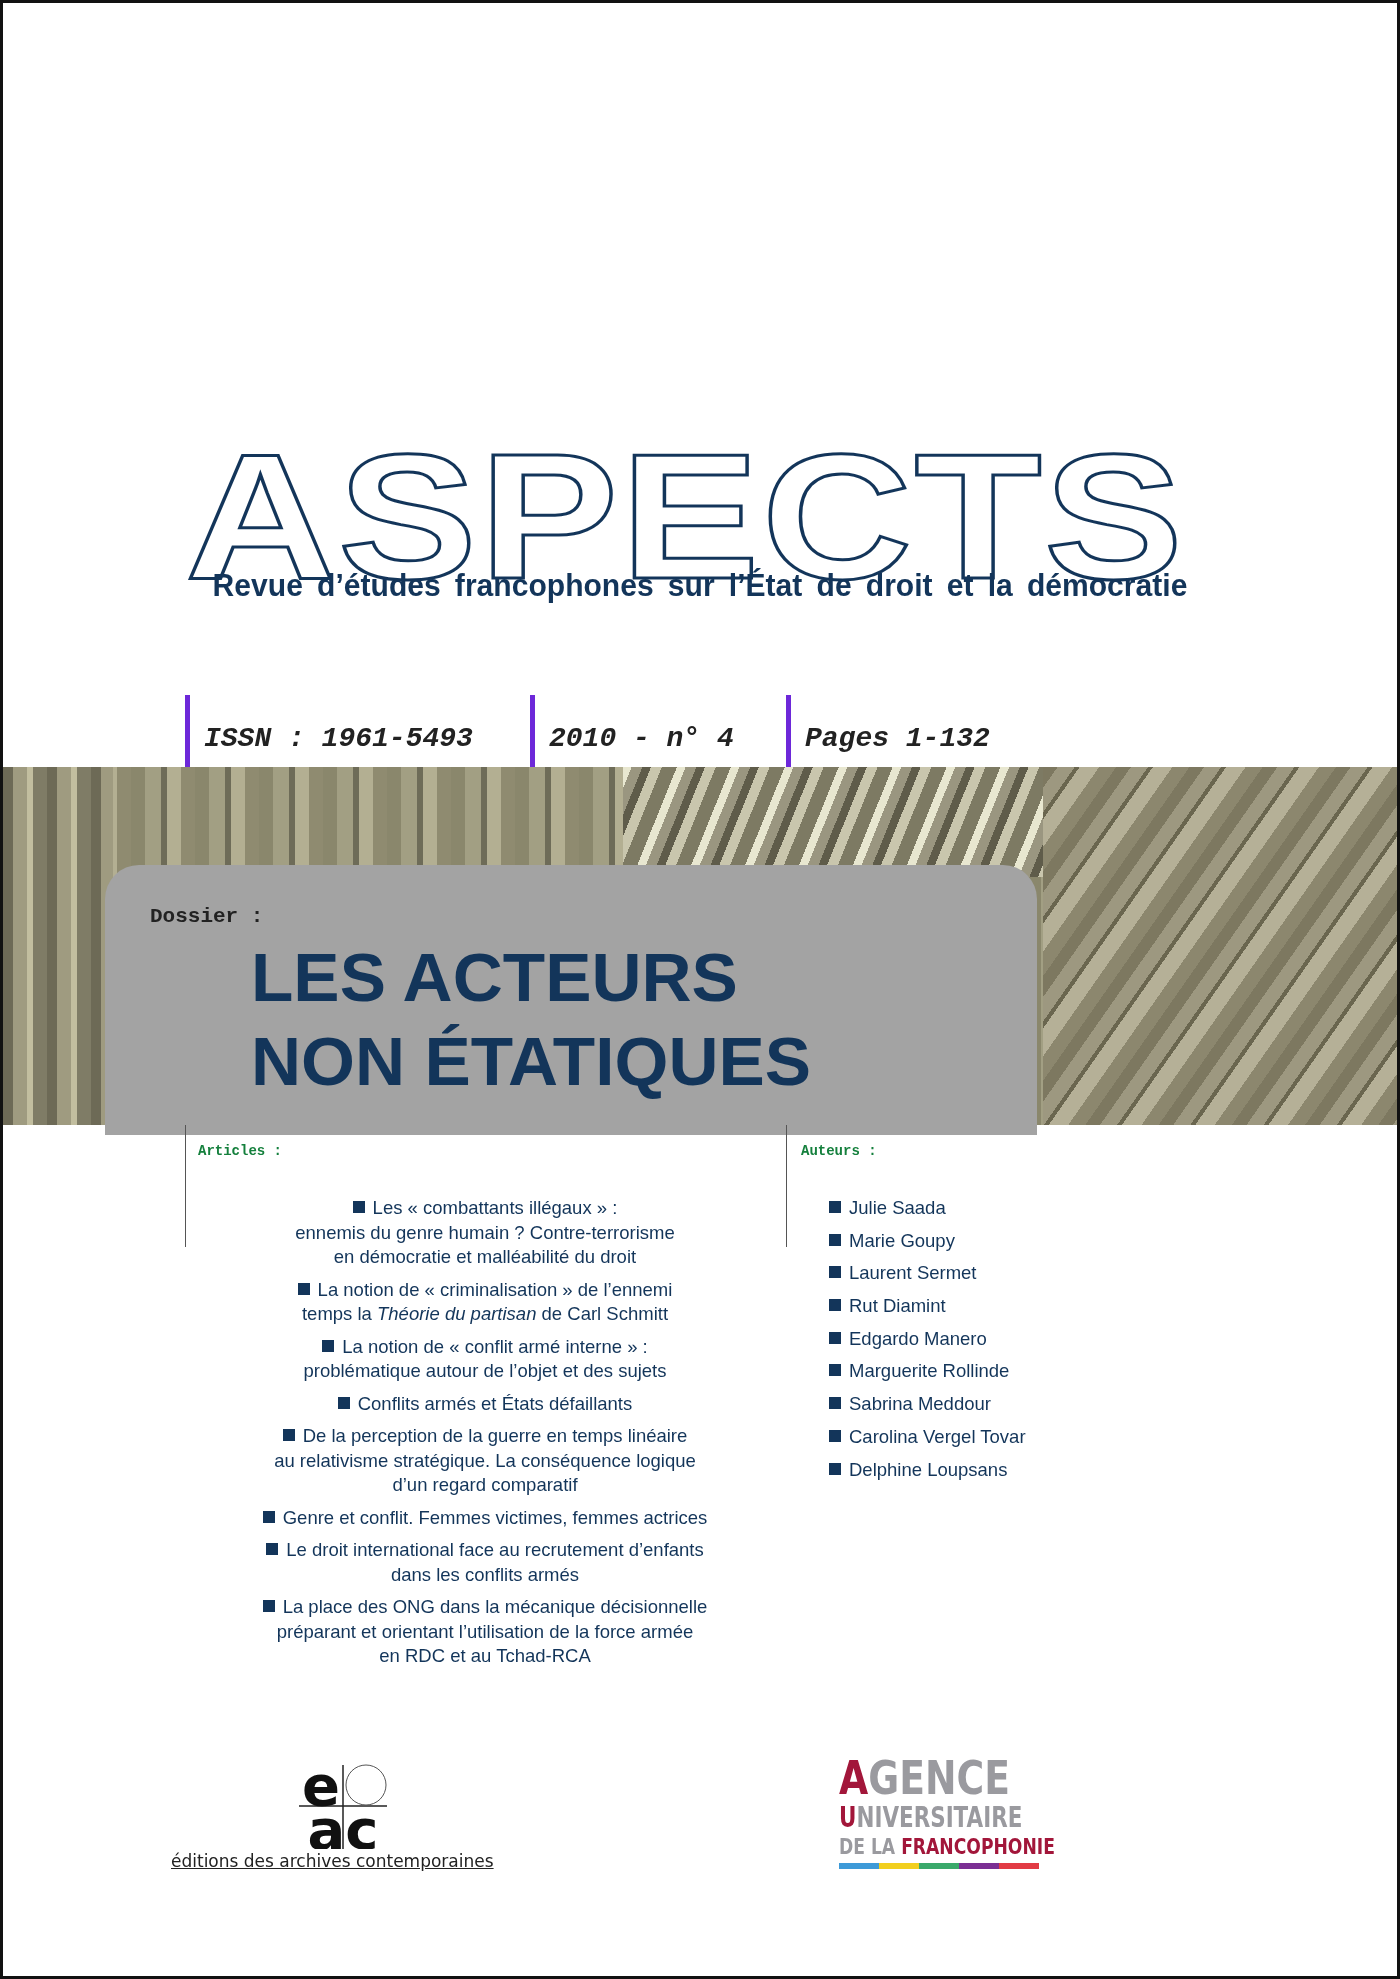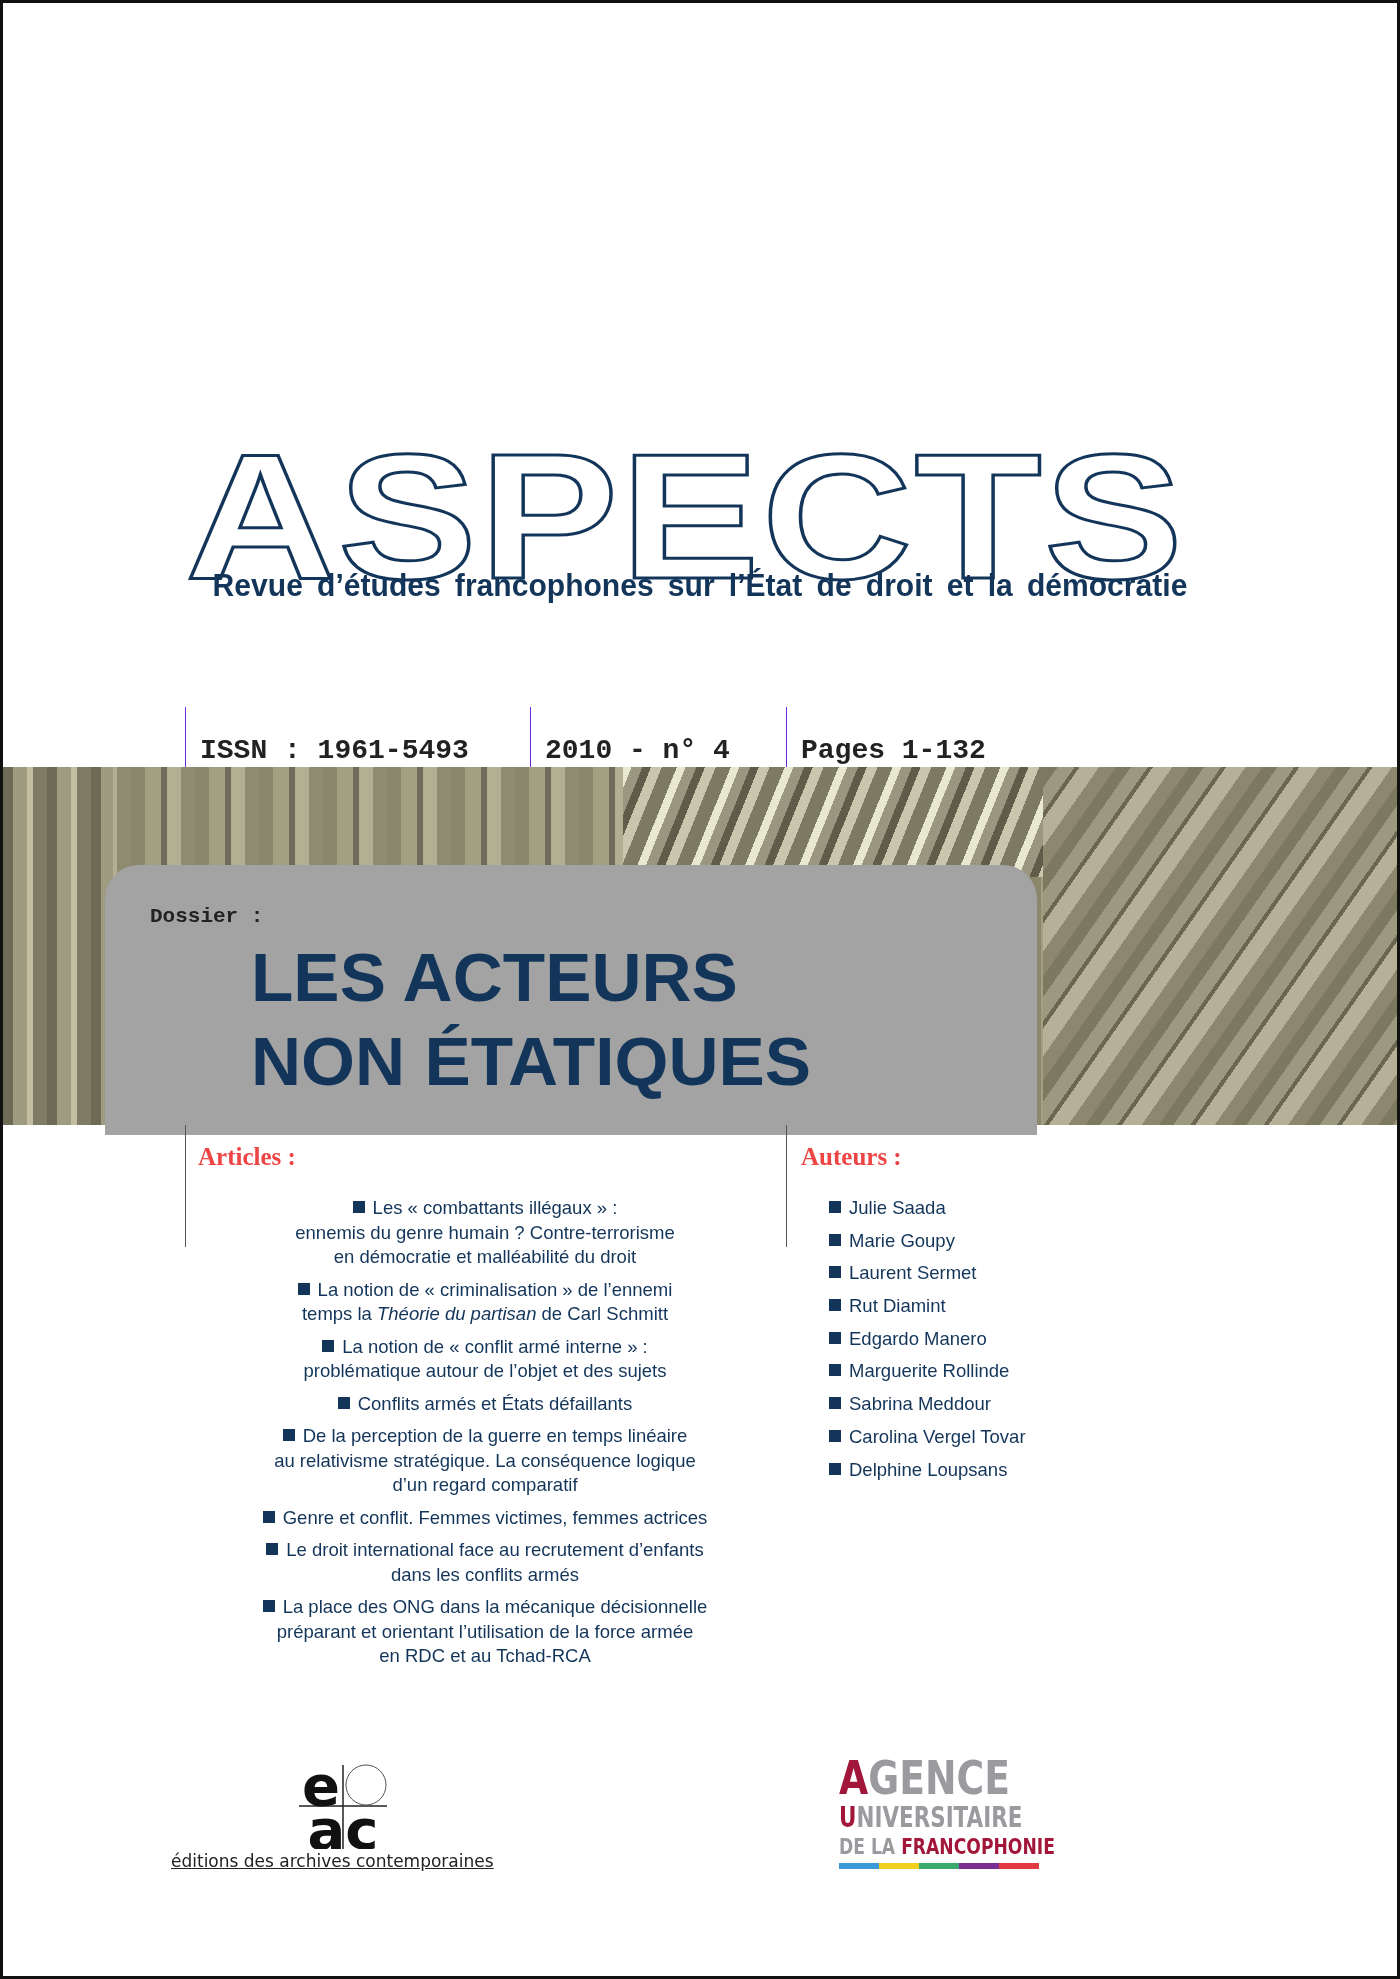--- a/index.html
+++ b/index.html
@@ -12,21 +12,21 @@
     color: #fff; -webkit-text-stroke: 3px #13355a; letter-spacing: 2px;
     transform: scaleX(1.17); transform-origin: 50% 50%; display: inline-block; margin-left: -30px;
   }
   .masthead-subtitle {
     position: absolute; left: 0; top: 140px; width: 1394px; text-align: center;
     font-family: "Liberation Sans", sans-serif; font-weight: bold; font-size: 31px; color: #13355a;
     word-spacing: 6px; transform: scaleX(0.97);
   }
 
   .infobar { position: absolute; left: 0; top: 692px; width: 1394px; height: 72px; }
-  .info-cell { position: absolute; top: 12px; height: 72px; border-left: 1px solid #6d28d9; }
+  .info-cell { position: absolute; top: 0; height: 72px; border-left: 5px solid #6d28d9; font-style: italic; }
   .info-text { position: absolute; left: 14px; top: 28px; font-family: "Liberation Mono", monospace; font-weight: bold; font-size: 28px; color: #222; white-space: nowrap; }
 
   .photo { position: absolute; left: 0; top: 764px; width: 1394px; height: 358px; overflow: hidden;
     background:
       linear-gradient(118deg, transparent 0 60%, rgba(255,255,240,0.55) 60.5% 61.5%, transparent 62% 66%, rgba(255,255,235,0.5) 66.5% 67%, transparent 67.5%),
       repeating-linear-gradient(90deg, #8a876c 0 14px, #a29f83 14px 30px, #6e6c58 30px 36px, #b3af92 36px 50px, #8f8b70 50px 64px),
       #8d8a70;
   }
   .photo-right { position: absolute; left: 1040px; top: 0; width: 360px; height: 358px;
     background:
@@ -38,21 +38,21 @@
   .photo-left-col { position: absolute; left: 0; top: 0; width: 110px; height: 358px;
     background: repeating-linear-gradient(90deg, #6d6a56 0 10px, #9f9b80 10px 24px, #c2be9f 24px 30px, #7f7c66 30px 44px);
   }
 
   .dossier-card { position: absolute; left: 102px; top: 862px; width: 932px; height: 270px; background: #a3a3a3; border-radius: 34px 34px 0 0; }
   .dossier-label { position: absolute; left: 45px; top: 40px; font-family: "Liberation Mono", monospace; font-weight: bold; font-size: 21px; color: #222; }
   .dossier-title { position: absolute; left: 146px; top: 70px; font-family: "Liberation Sans", sans-serif; font-weight: 900; font-size: 68px; line-height: 84px; color: #13355a; transform: scaleX(1.02); transform-origin: 0 0; }
   .dossier-title div { white-space: nowrap; }
 
   .col-rule { position: absolute; width: 1px; background: #555; }
-  .section-head { position: absolute; font-family: Liberation Serif, serif; font-weight: bold; font-size: 25px; color: #ef4444; }
+  .section-head { position: absolute; font-family: Liberation Mono, monospace; font-weight: bold; font-size: 14px; color: #15803d; }
 
   .articles { position: absolute; left: 222px; top: 1193px; width: 520px; text-align: center; }
   .article { font-family: "Liberation Sans", sans-serif; font-size: 18.5px; line-height: 24.5px; color: #13355a; margin-bottom: 8px; }
   .bullet { display: inline-block; width: 12px; height: 12px; background: #13355a; margin-right: 8px; vertical-align: 1px; }
   .article em { font-style: italic; }
 
   .authors { position: absolute; left: 826px; top: 1193px; width: 300px; }
   .author { font-family: "Liberation Sans", sans-serif; font-size: 18.5px; line-height: 24.5px; color: #13355a; margin-bottom: 8.2px; white-space: nowrap; }
 
   .eac { position: absolute; left: 166px; top: 1756px; width: 340px; height: 120px; }

